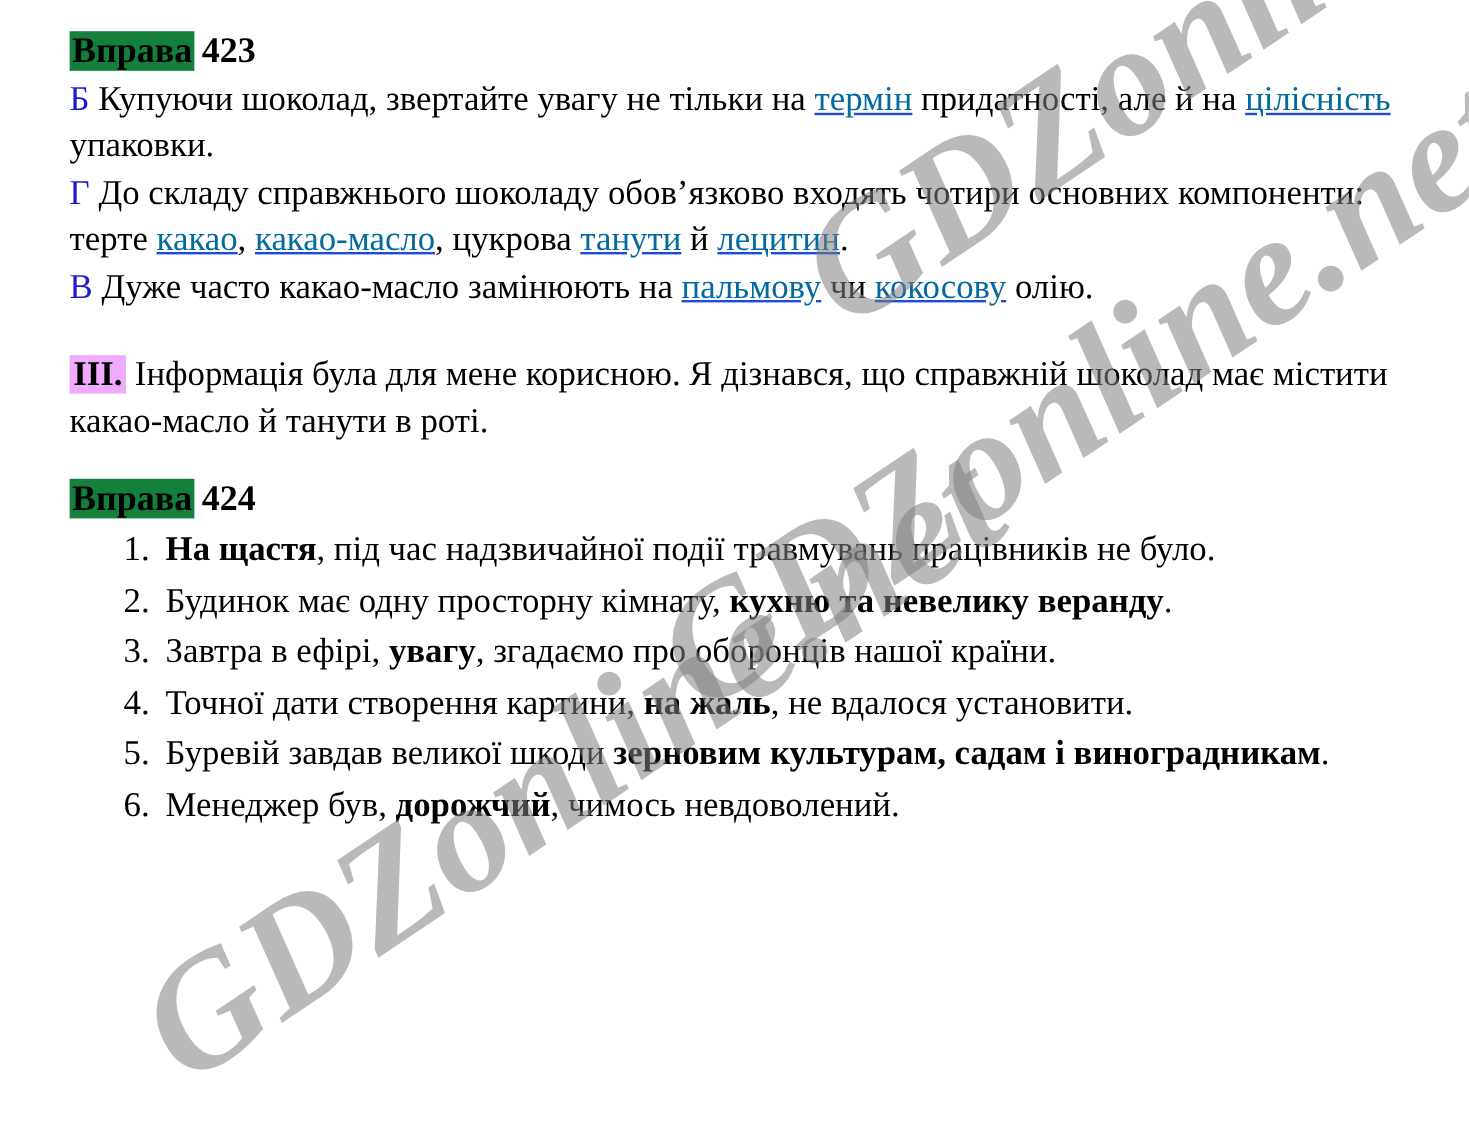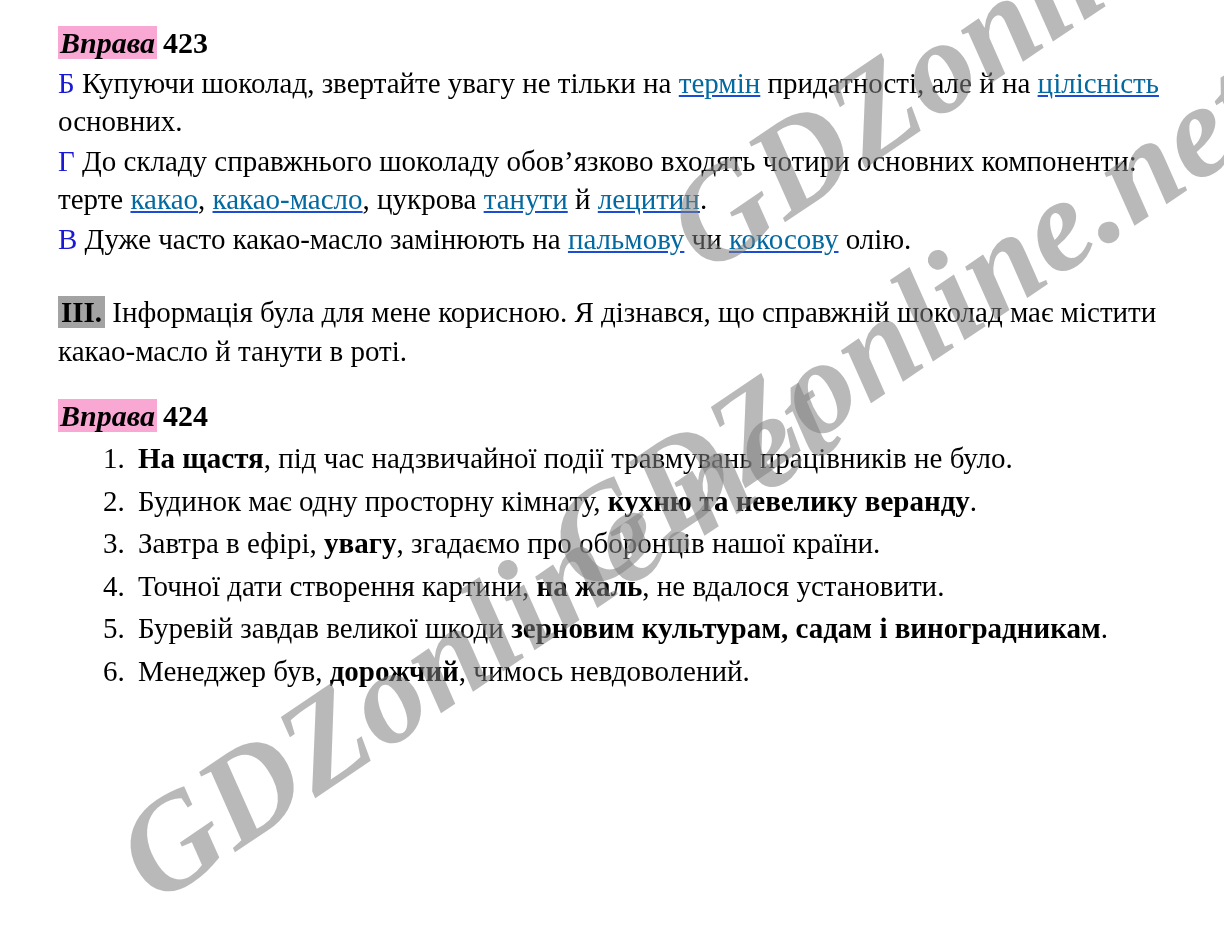--- a/index.html
+++ b/index.html
@@ -65,23 +65,22 @@
   }
 
   
   .ex-heading {
     font-size: 30px;
     font-weight: bold;
     margin: 0 0 2px 0;
     line-height: 1.25;
   }
   .hl {
-    background: #f9a8d4;
+    background: #15803d;
     padding: 0 2px;
-    font-style: italic;
   }
   .ex-num {
     padding-left: 6px;
   }
 
   
   p.line {
     font-size: 29px;
     line-height: 1.33;
     margin: 0 0 1px 0;
@@ -90,21 +89,21 @@
   .opt {
     color: #1a1ad6;
   }
   u.ul {
     color: #0369a1;
     text-decoration: underline;
     text-decoration-color: #1c4bd8;
   }
 
   .roman-badge {
-    background: #a3a3a3;
+    background: #f0abfc;
     font-weight: bold;
     padding: 0 3px;
   }
 
   .spacer-lg { height: 34px; }
   .spacer-md { height: 26px; }
 
   
   ol.tasks {
     font-size: 29px;
@@ -121,21 +120,21 @@
 </head>
 <body>
 
 <div class="page">
 
   <div class="ex-heading">
     <span class="hl">Вправа</span><span class="ex-num">423</span>
   </div>
 
   <div>
-      <p class="line"><span class="opt">Б</span> <span>Купуючи шоколад, звертайте увагу не тільки на </span><u class="ul">термін</u><span> придатності, але й на </span><u class="ul">цілісність</u><span> основних.</span></p>
+      <p class="line"><span class="opt">Б</span> <span>Купуючи шоколад, звертайте увагу не тільки на </span><u class="ul">термін</u><span> придатності, але й на </span><u class="ul">цілісність</u><span> упаковки.</span></p>
       <p class="line"><span class="opt">Г</span> <span>До складу справжнього шоколаду обов’язково входять чотири основних компоненти: терте </span><u class="ul">какао</u><span>, </span><u class="ul">какао-масло</u><span>, цукрова </span><u class="ul">танути</u><span> й </span><u class="ul">лецитин</u><span>.</span></p>
       <p class="line"><span class="opt">В</span> <span>Дуже часто какао-масло замінюють на </span><u class="ul">пальмову</u><span> чи </span><u class="ul">кокосову</u><span> олію.</span></p>
     </div>
 
   <div class="spacer-lg"></div>
 
   <p class="line">
     <span class="roman-badge">ІІІ.</span>
     <span>Інформація була для мене корисною. Я дізнався, що справжній шоколад має містити какао-масло й танути в роті.</span>
   </p>

